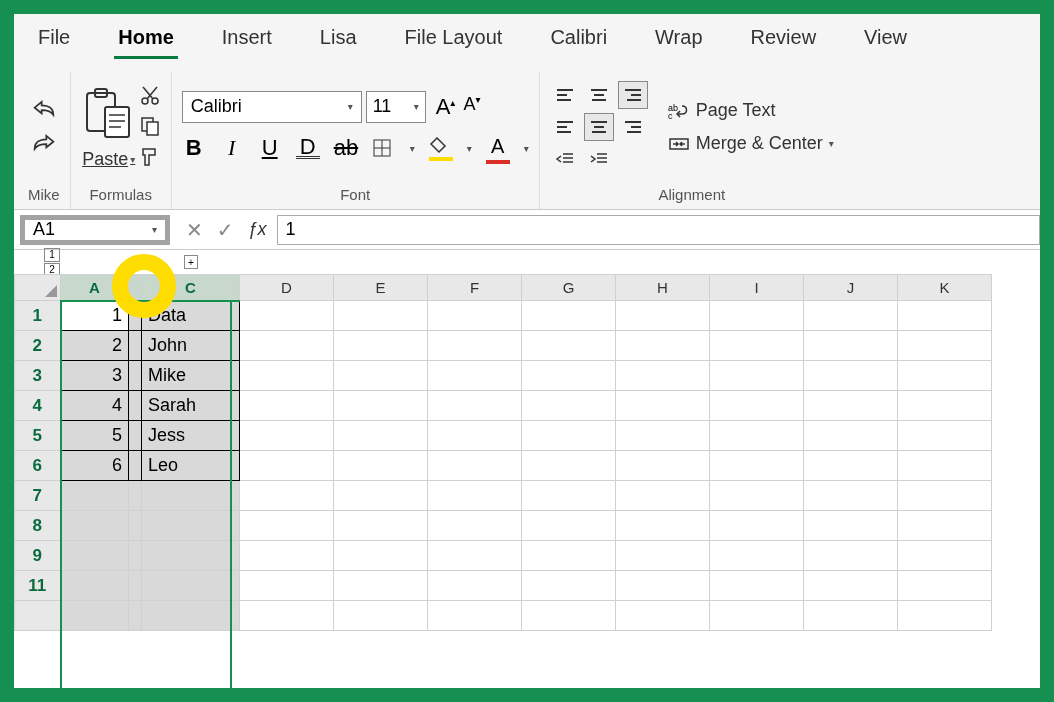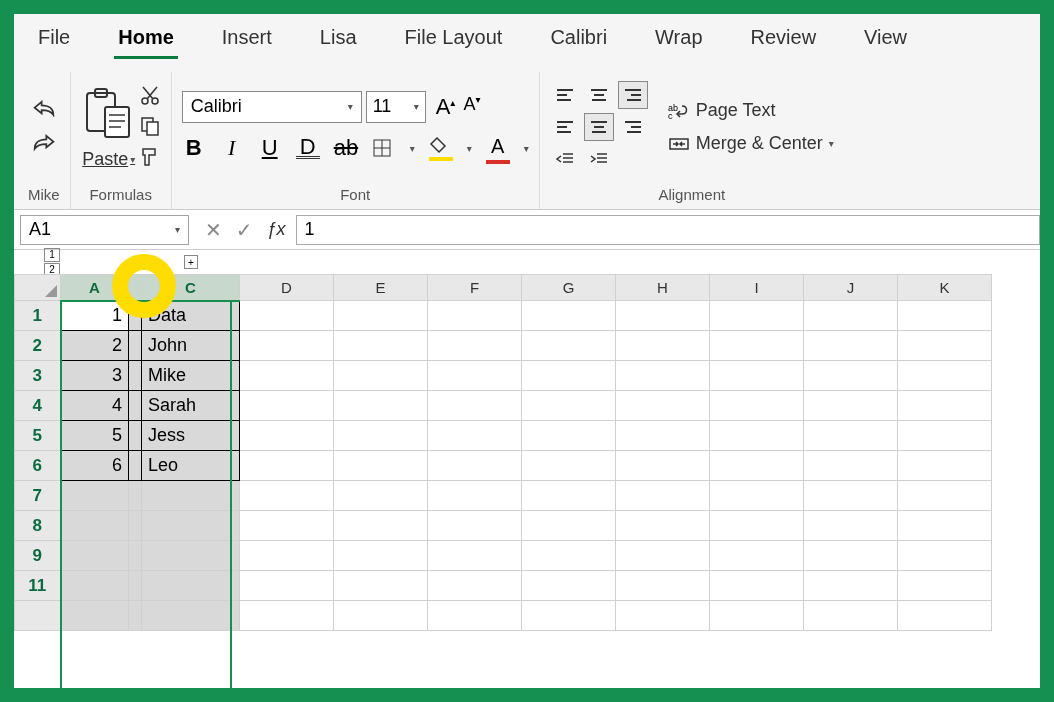--- a/index.html
+++ b/index.html
@@ -47,21 +47,21 @@
     .align-right { display:flex; flex-direction:column; gap:12px; justify-content:center; }
     .align-text-btn { display:flex; align-items:center; gap:6px; font-size:18px; color:#333; }
 
     
     .num-inner { display:flex; flex-direction:column; gap:10px; }
     .num-format { width:100px; height:32px; border:1px solid #888; background:#fff; font-size:18px; padding:0 8px; display:flex; align-items:center; }
     .num-row2 { display:flex; gap:12px; font-size:20px; }
 
     
     .namebox-row { display:flex; align-items:center; height:40px; border-bottom:1px solid #ccc; background:#fff; }
-    .name-box { width:169px; height:30px; border:1px solid #a3a3a3; margin:0 6px; font-size:18px; padding:0 8px; display:flex; align-items:center; justify-content:space-between; }
+    .name-box { width:150px; height:30px; border:5px solid #a3a3a3; margin:0 6px; font-size:18px; padding:0 8px; display:flex; align-items:center; justify-content:space-between; }
     .fx-controls { display:flex; align-items:center; gap:14px; padding:0 10px; color:#888; font-size:20px; }
     .fx-controls .fx { font-style:italic; color:#333; font-size:18px; }
     .formula-input { flex:1; height:30px; border:1px solid #aaa; font-size:18px; padding:0 8px; display:flex; align-items:center; }
 
     
     .outline-bar { display:flex; align-items:center; height:24px; background:#fff; padding-left:30px; gap:4px; }
     .outline-box { width:16px; height:14px; border:1px solid #888; font-size:10px; display:flex; align-items:center; justify-content:center; }
     .outline-plus { margin-left:120px; width:14px; height:14px; border:1px solid #888; font-size:10px; display:flex; align-items:center; justify-content:center; }
 
     

